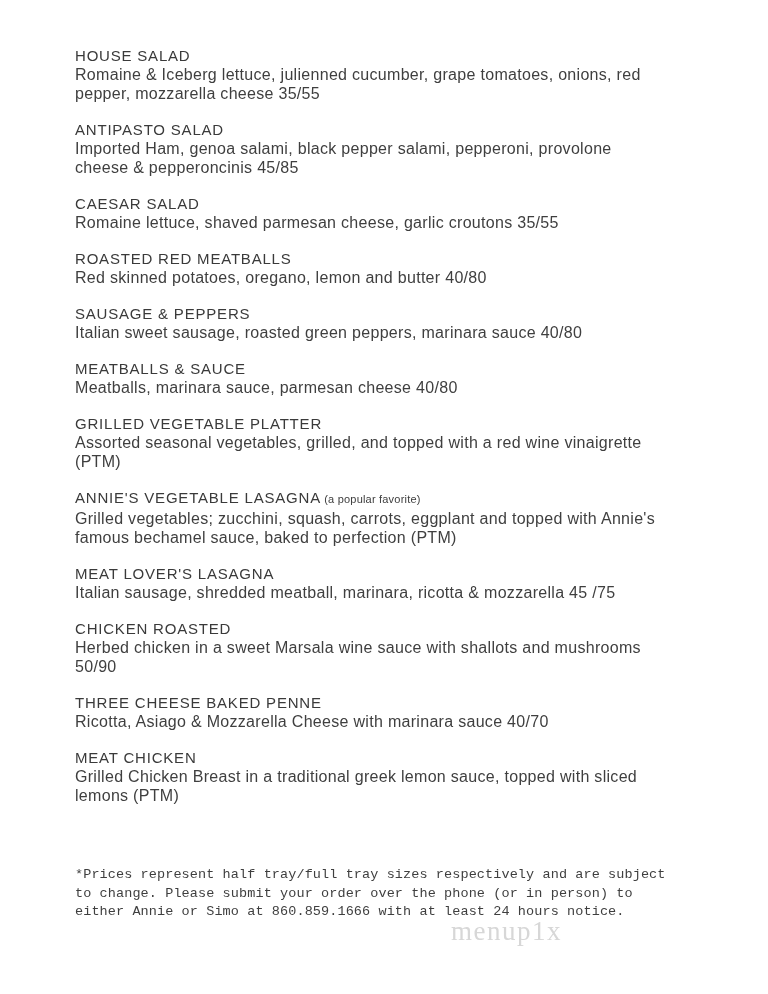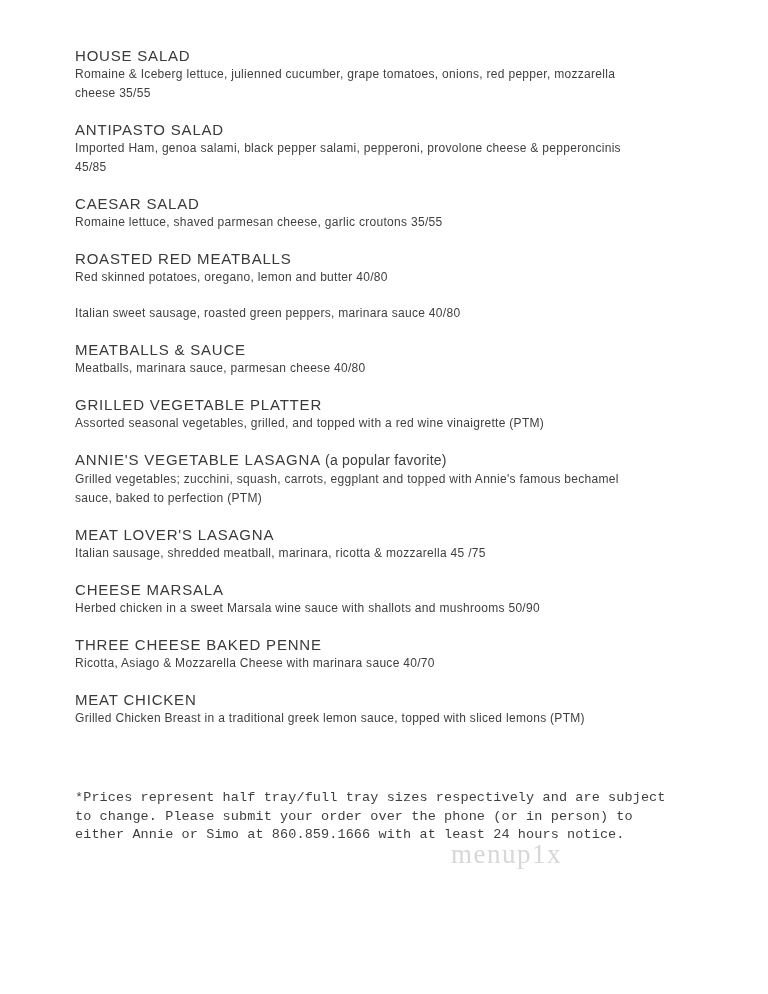--- a/index.html
+++ b/index.html
@@ -21,27 +21,27 @@
   .menu-item {
     margin-bottom: 17px;
   }
   .item-name {
     font-size: 15px;
     line-height: 19px;
     letter-spacing: 0.8px;
     color: #3a3a3a;
   }
   .item-note {
-    font-size: 14px;
+    font-size: 11px;
     letter-spacing: 0.2px;
     text-transform: none;
     color: #3d3d3d;
   }
   .item-desc {
-    font-size: 12px;
+    font-size: 16px;
     line-height: 19px;
     letter-spacing: 0.3px;
     max-width: 580px;
     color: #3f3f3f;
   }
   .footnote {
     margin: 0;
     padding-top: 44px;
     font-size: 13.5px;
     line-height: 18.5px;
@@ -76,40 +76,41 @@
       </div>
       <div class="menu-item">
         <div class="item-name">CAESAR SALAD</div>
         <div class="item-desc">Romaine lettuce, shaved parmesan cheese, garlic croutons 35/55</div>
       </div>
       <div class="menu-item">
         <div class="item-name">ROASTED RED MEATBALLS</div>
         <div class="item-desc">Red skinned potatoes, oregano, lemon and butter 40/80</div>
       </div>
       <div class="menu-item">
+        <div class="item-name">SAUSAGE &amp; PEPPERS</div>
         <div class="item-desc">Italian sweet sausage, roasted green peppers, marinara sauce 40/80</div>
       </div>
       <div class="menu-item">
         <div class="item-name">MEATBALLS &amp; SAUCE</div>
         <div class="item-desc">Meatballs, marinara sauce, parmesan cheese 40/80</div>
       </div>
       <div class="menu-item">
         <div class="item-name">GRILLED VEGETABLE PLATTER</div>
         <div class="item-desc">Assorted seasonal vegetables, grilled, and topped with a red wine vinaigrette (PTM)</div>
       </div>
       <div class="menu-item">
         <div class="item-name">ANNIE'S VEGETABLE LASAGNA<span class="item-note"> (a popular favorite)</span></div>
         <div class="item-desc">Grilled vegetables; zucchini, squash, carrots, eggplant and topped with Annie's famous bechamel sauce, baked to perfection (PTM)</div>
       </div>
       <div class="menu-item">
         <div class="item-name">MEAT LOVER'S LASAGNA</div>
         <div class="item-desc">Italian sausage, shredded meatball, marinara, ricotta &amp; mozzarella 45 /75</div>
       </div>
       <div class="menu-item">
-        <div class="item-name">CHEESE MARSALA</div>
+        <div class="item-name">CHICKEN ROASTED</div>
         <div class="item-desc">Herbed chicken in a sweet Marsala wine sauce with shallots and mushrooms 50/90</div>
       </div>
       <div class="menu-item">
         <div class="item-name">THREE CHEESE BAKED PENNE</div>
         <div class="item-desc">Ricotta, Asiago &amp; Mozzarella Cheese with marinara sauce 40/70</div>
       </div>
       <div class="menu-item">
         <div class="item-name">MEAT CHICKEN</div>
         <div class="item-desc">Grilled Chicken Breast in a traditional greek lemon sauce, topped with sliced lemons (PTM)</div>
       </div>

